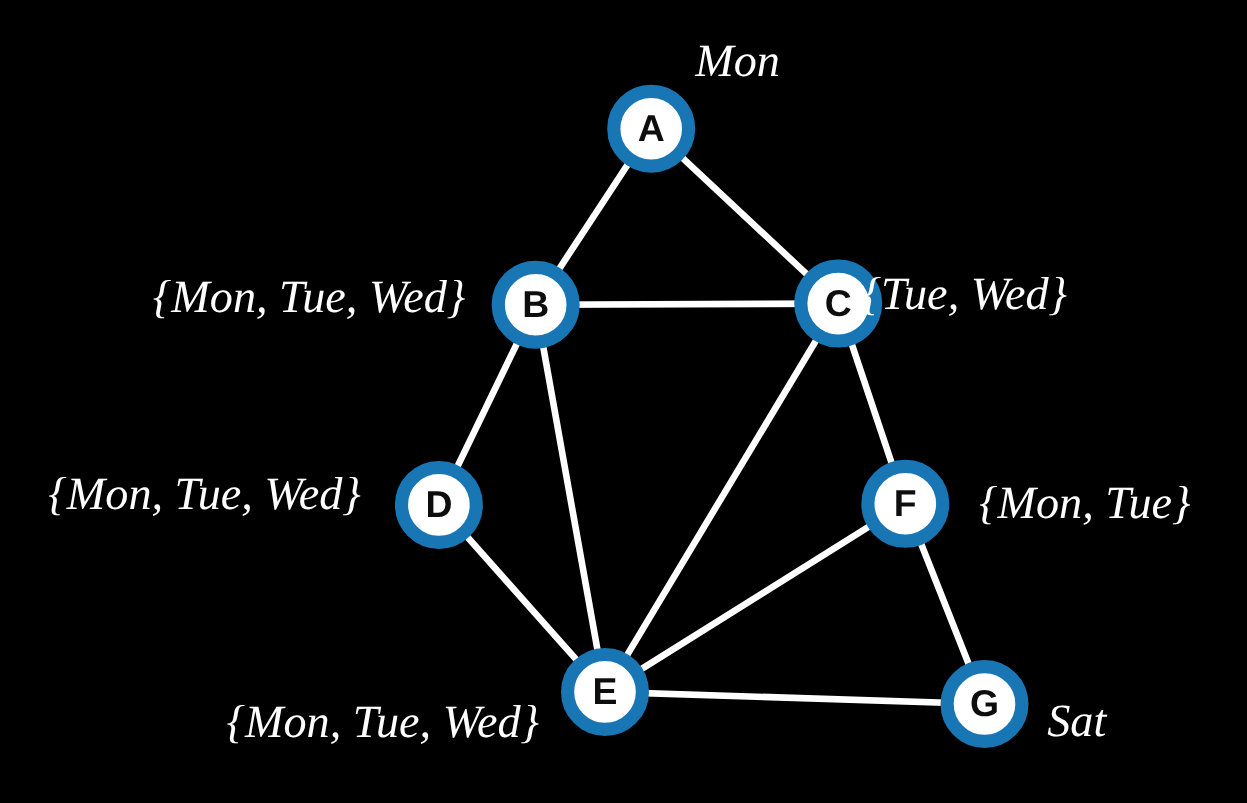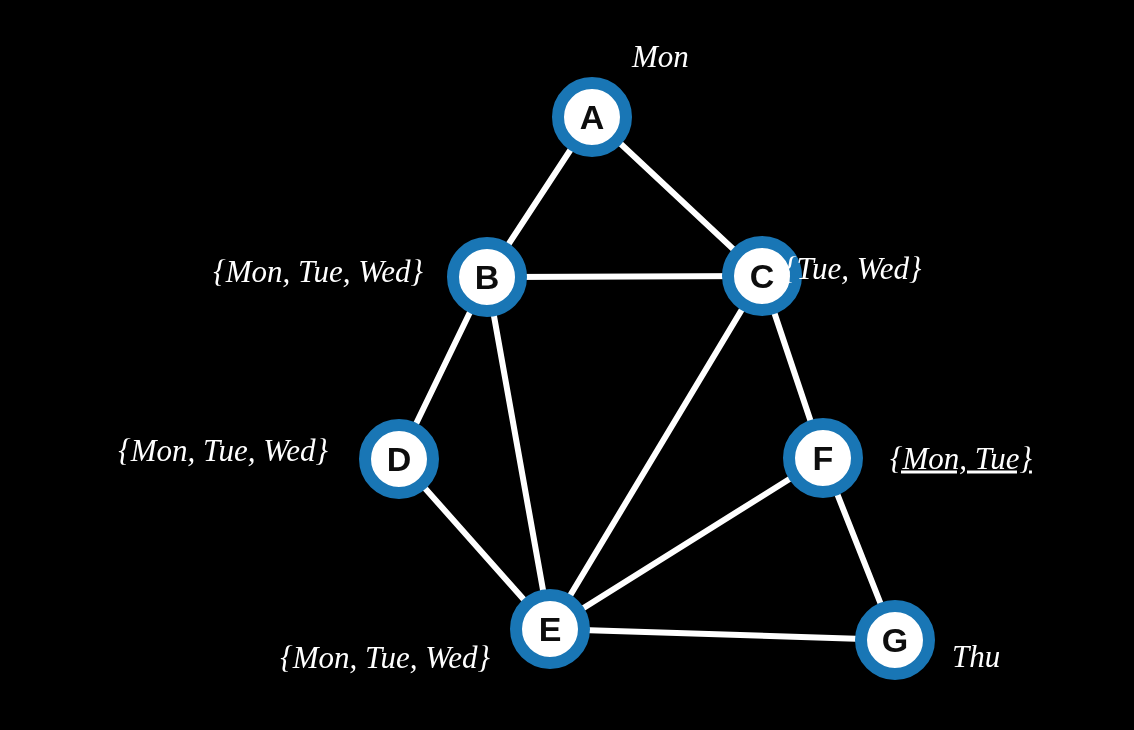--- a/index.html
+++ b/index.html
@@ -42,21 +42,21 @@
     color: var(--letter, #0d0d0d);
     letter-spacing: 0;
     user-select: none;
   }
   .domain-label {
     position: absolute;
     z-index: 2;
     color: var(--labelcolor, #ffffff);
     font-family: "Liberation Serif", serif;
     font-style: italic;
-    font-size: 31px;
+    font-size: 42px;
     line-height: 1;
     white-space: nowrap;
     transform: translateY(-50%);
     user-select: none;
   }
   .domain-label.align-right {
     transform: translate(-100%, -50%);
   }
 </style>
 </head>
@@ -92,18 +92,18 @@
       <span class="node-letter">D</span>
     </div>
     <div class="domain-label align-right" style="left: 328px; top: 450px;">{Mon, Tue, Wed}</div>
     <div class="node" style="left: 550px; top: 629px;">
       <span class="node-letter">E</span>
     </div>
     <div class="domain-label align-right" style="left: 490px; top: 657px;">{Mon, Tue, Wed}</div>
     <div class="node" style="left: 823px; top: 458px;">
       <span class="node-letter">F</span>
     </div>
-    <div class="domain-label" style="left: 890px; top: 458px; text-decoration: underline;">{Mon, Tue}</div>
+    <div class="domain-label" style="left: 890px; top: 458px;">{Mon, Tue}</div>
     <div class="node" style="left: 895px; top: 640px;">
       <span class="node-letter">G</span>
     </div>
-    <div class="domain-label" style="left: 952px; top: 656px;">Thu</div>
+    <div class="domain-label" style="left: 952px; top: 656px;">Sat</div>
   </div>
 
 </body></html>

